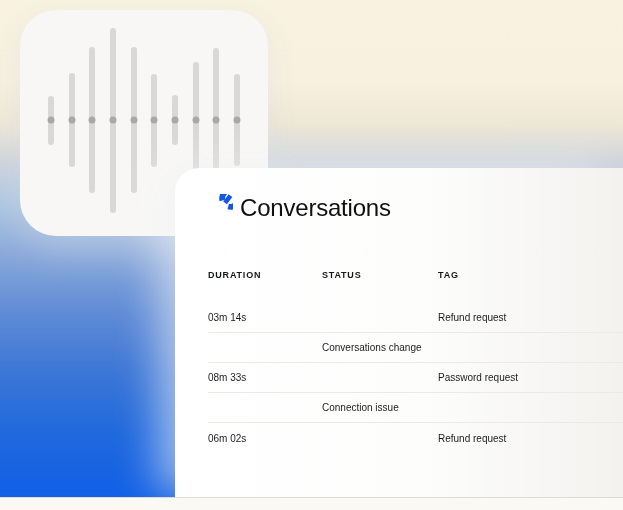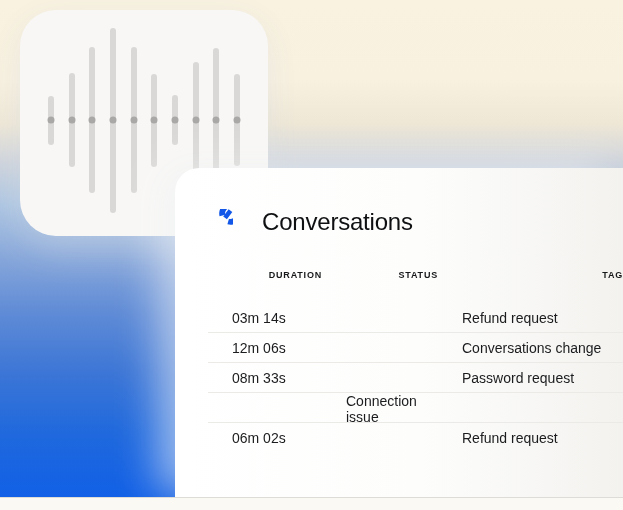--- a/index.html
+++ b/index.html
@@ -37,42 +37,42 @@
   }
   
   .conv-card {
     position:absolute; left:175px; top:168px; right:0; height:329px;
     border-radius:24px 0 0 0;
     background:linear-gradient(90deg, #ffffff 0%, #fdfdfc 55%, #f3f2ef 100%);
     box-shadow:-18px -4px 40px rgba(255,255,255,0.55), -6px 4px 30px rgba(70,95,140,0.10);
   }
   .conv-header {
     position:absolute; left:33px; top:26px;
-    display:flex; align-items:flex-end; gap:29px;margin-top:14px;
+    display:flex; align-items:flex-start; gap:7px;
   }
   .conv-logo { width:25px; height:27px; display:block; }
   .conv-title {
     font-size:24px; font-weight:500; color:#0f1012; letter-spacing:-0.2px;
   }
   .thead {
     position:absolute; left:33px; right:0; top:102px;
     display:grid; grid-template-columns:114px 116px 1fr;
   }
   .th {
     font-size:9px; font-weight:700; letter-spacing:0.8px;
-    color:#17181a; text-transform:uppercase;text-align:right;
+    color:#17181a; text-transform:uppercase;
   }
   .tbody { position:absolute; left:33px; right:0; top:135px; }
   .trow {
     display:grid; grid-template-columns:114px 116px 1fr;
     height:30px; align-items:center;
     border-bottom:1px solid #ebeae7;
   }
   .trow:last-child { border-bottom:none; }
-  .td { font-size:14px; color:#1b1c1e;margin-left:24px; }
+  .td { font-size:10px; color:#1b1c1e; }
 </style>
 </head>
 <body>
 
 <div class="stage">
 
   <div class="hero"></div>
 
   <div class="wave-card">
     <div class="waveform">
@@ -135,21 +135,20 @@
       <div class="th">TAG</div>
     </div>
 
     <div class="tbody">
       <div class="trow">
         <div class="td">03m 14s</div>
         <div class="td"></div>
         <div class="td">Refund request</div>
       </div>
       <div class="trow">
-        <div class="td">12m 06s</div>
         <div class="td"></div>
         <div class="td">Conversations change</div>
       </div>
       <div class="trow">
         <div class="td">08m 33s</div>
         <div class="td"></div>
         <div class="td">Password request</div>
       </div>
       <div class="trow">
         <div class="td"></div>

